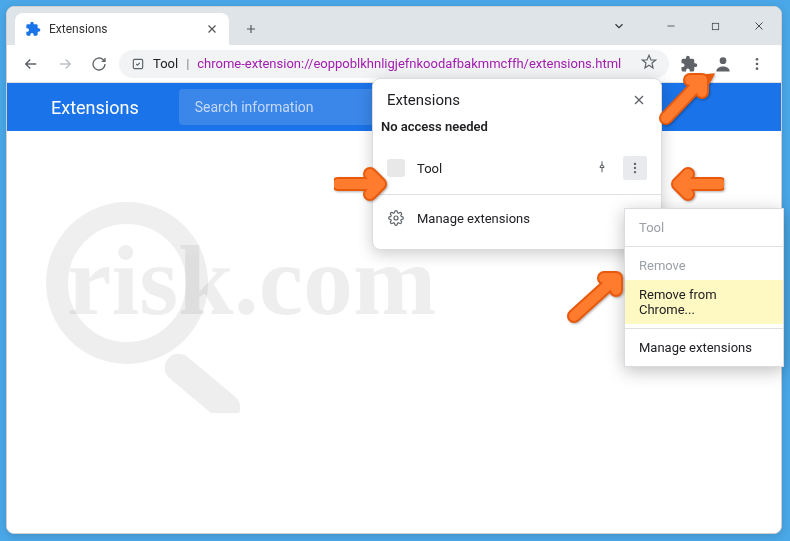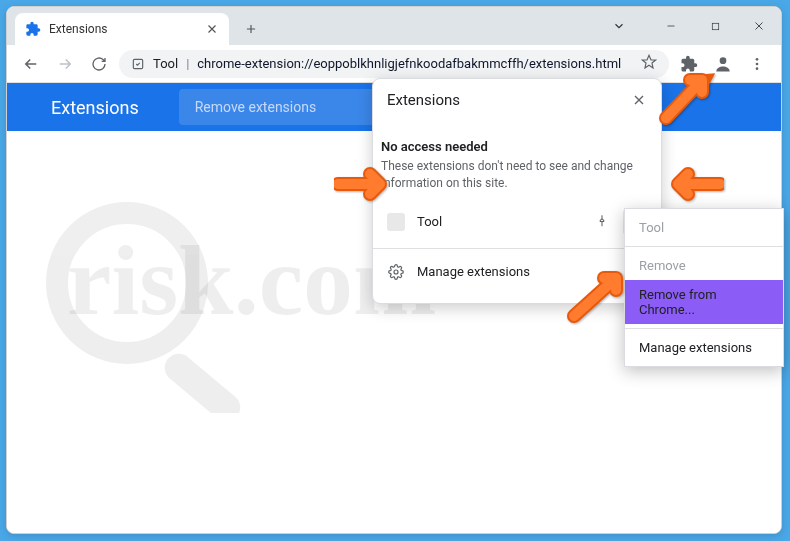--- a/index.html
+++ b/index.html
@@ -57,21 +57,21 @@
     .nav-btn { width: 28px; height: 28px; display:flex;align-items:center;justify-content:center;color:#5f6368;border-radius:50%; }
     .addressbar {
       flex: 1; height: 28px;
       background: #f1f3f4;
       border-radius: 14px;
       display: flex; align-items: center;
       padding: 0 12px; gap: 8px;
       color: #5f6368;
     }
     .addr-prefix { color: #202124; }
-    .addr-url { color: #0f172a; font-size: 13px; }
+    .addr-url { color: #a21caf; font-size: 13px; }
     .addr-star { margin-left: auto; color:#5f6368; }
     .toolbar-icon { width:28px;height:28px;display:flex;align-items:center;justify-content:center;color:#5f6368; }
 
     
     .page { height: calc(100% - 76px); background: #fff; position: relative; }
     .blue-bar { height: 48px; background: #1a73e8; display: flex; align-items: center; padding-left: 44px; }
     .blue-title { color: #fff; font-size: 18px; margin-right: 40px; }
     .search-box { background: #3b87e9; height: 36px; border-radius: 4px; padding: 0 16px; display: flex; align-items: center; color: #c7d9f7; font-size: 14px; width: 200px; }
 
     
@@ -88,21 +88,21 @@
       position: absolute; top: 78px; left: 372px;
       width: 290px; background: #fff;
       border: 1px solid #dadce0;
       border-radius: 8px;
       box-shadow: 0 4px 16px rgba(0,0,0,0.2);
       padding: 12px 0;
     }
     .popup-head { display:flex; align-items:center; justify-content: space-between; padding: 0 14px 10px 14px; }
     .popup-title { font-size: 15px; color:#202124; }
     .popup-close { width:16px;height:16px;color:#5f6368; }
-    .popup-section { padding: 0 14px 8px 8px; margin-top: 20px; }
+    .popup-section { padding: 0 14px 8px 8px; }
     .popup-bold { font-weight: 600; font-size: 13px; color:#202124; margin-bottom: 4px; }
     .popup-desc { font-size: 12px; color:#5f6368; line-height:1.4; }
     .popup-row { display:flex; align-items:center; padding: 10px 14px; gap: 12px; }
     .row-icon { width:18px; height:18px; background:#e8e8e8; border-radius:3px; }
     .row-label { flex:1; font-size:13px; color:#202124; }
     .row-pin { width:16px;height:16px;color:#5f6368; }
     .row-more { width:24px;height:24px;display:flex;align-items:center;justify-content:center;background:#e8eaed;border-radius:2px;color:#5f6368; }
     .popup-divider { height:1px;background:#e0e0e0;margin:4px 0; }
     .gear-row .row-icon { background:none;display:flex;align-items:center;justify-content:center;color:#5f6368; }
 
@@ -110,21 +110,21 @@
     .ctx-menu {
       position: absolute; top: 208px; left: 624px;
       width: 160px; background: #fff;
       border: 1px solid #dadce0;
       box-shadow: 0 4px 16px rgba(0,0,0,0.25);
       padding: 4px 0;
       font-size: 13px;
     }
     .ctx-item { padding: 7px 14px; color:#202124; }
     .ctx-item.disabled { color:#9aa0a6; }
-    .ctx-item.selected { background:#8b5cf6; }
+    .ctx-item.selected { background:#fef9c3; }
     .ctx-divider { height:1px; background:#e0e0e0; margin:4px 0; }
 
     
     .arrow { position: absolute; }
     .arrow svg { filter: drop-shadow(1px 1px 1px rgba(0,0,0,0.3)); }
   </style>
 </head>
 <body>
 
 <div class="browser-window">
@@ -219,21 +219,21 @@
           <circle cx="12" cy="12" r="2"></circle>
           <circle cx="12" cy="19" r="2"></circle>
         </svg>
     </div>
   </div>
 
   <div class="page">
     <div class="blue-bar">
       <div class="blue-title">Extensions</div>
       <div class="search-box">
-        <span>Remove extensions</span>
+        <span>Search information</span>
       </div>
     </div>
 
     <div class="mag">
       <svg width="220" height="220">
           <circle cx="90" cy="90" r="70" fill="none" stroke="#333" stroke-width="22"></circle>
           <rect x="140" y="155" width="90" height="28" rx="14" transform="rotate(40 140 155)" fill="#333"></rect>
         </svg>
     </div>
     <div class="watermark">risk.com</div>
@@ -245,21 +245,20 @@
   <div class="popup-head">
     <div class="popup-title">Extensions</div>
     <div class="popup-close">
       <svg viewBox="0 0 24 24" width="16" height="16" stroke="currentColor" stroke-width="2" fill="none">
           <path d="M6 6l12 12M18 6L6 18"></path>
         </svg>
     </div>
   </div>
   <div class="popup-section">
     <div class="popup-bold">No access needed</div>
-    <div class="popup-desc">These extensions don't need to see and change information on this site.</div>
   </div>
   <div class="popup-row">
     <div class="row-icon"></div>
     <div class="row-label">Tool</div>
     <div class="row-pin">
       <svg viewBox="0 0 24 24" width="14" height="14" stroke="currentColor" stroke-width="1.8" fill="none">
           <path d="M12 2v6l3 3v2H9v-2l3-3V2M12 13v8"></path>
         </svg>
     </div>
     <div class="row-more">

